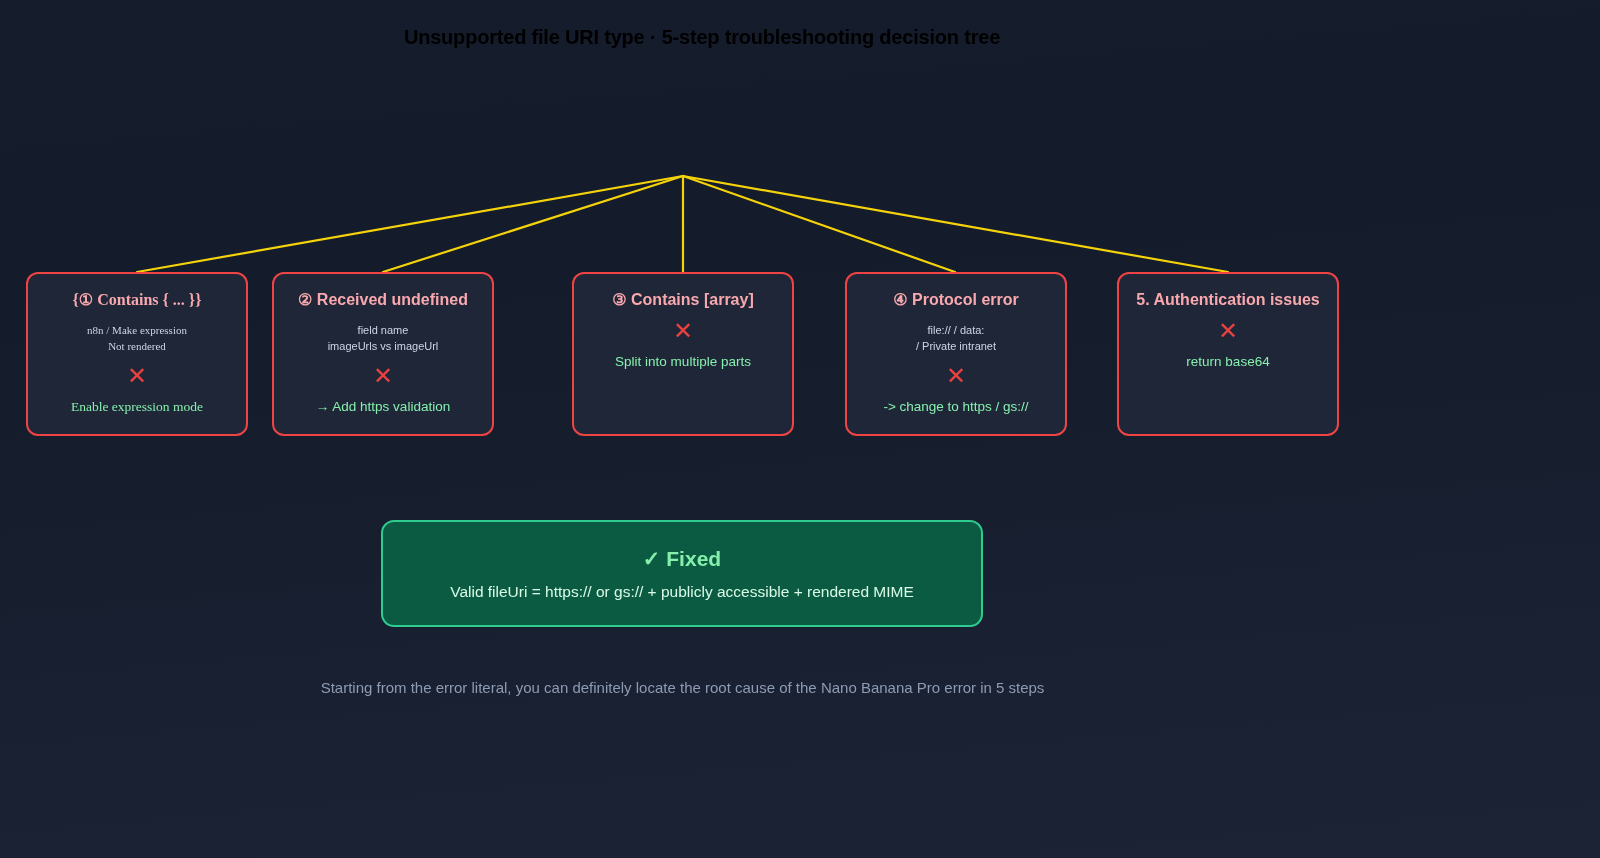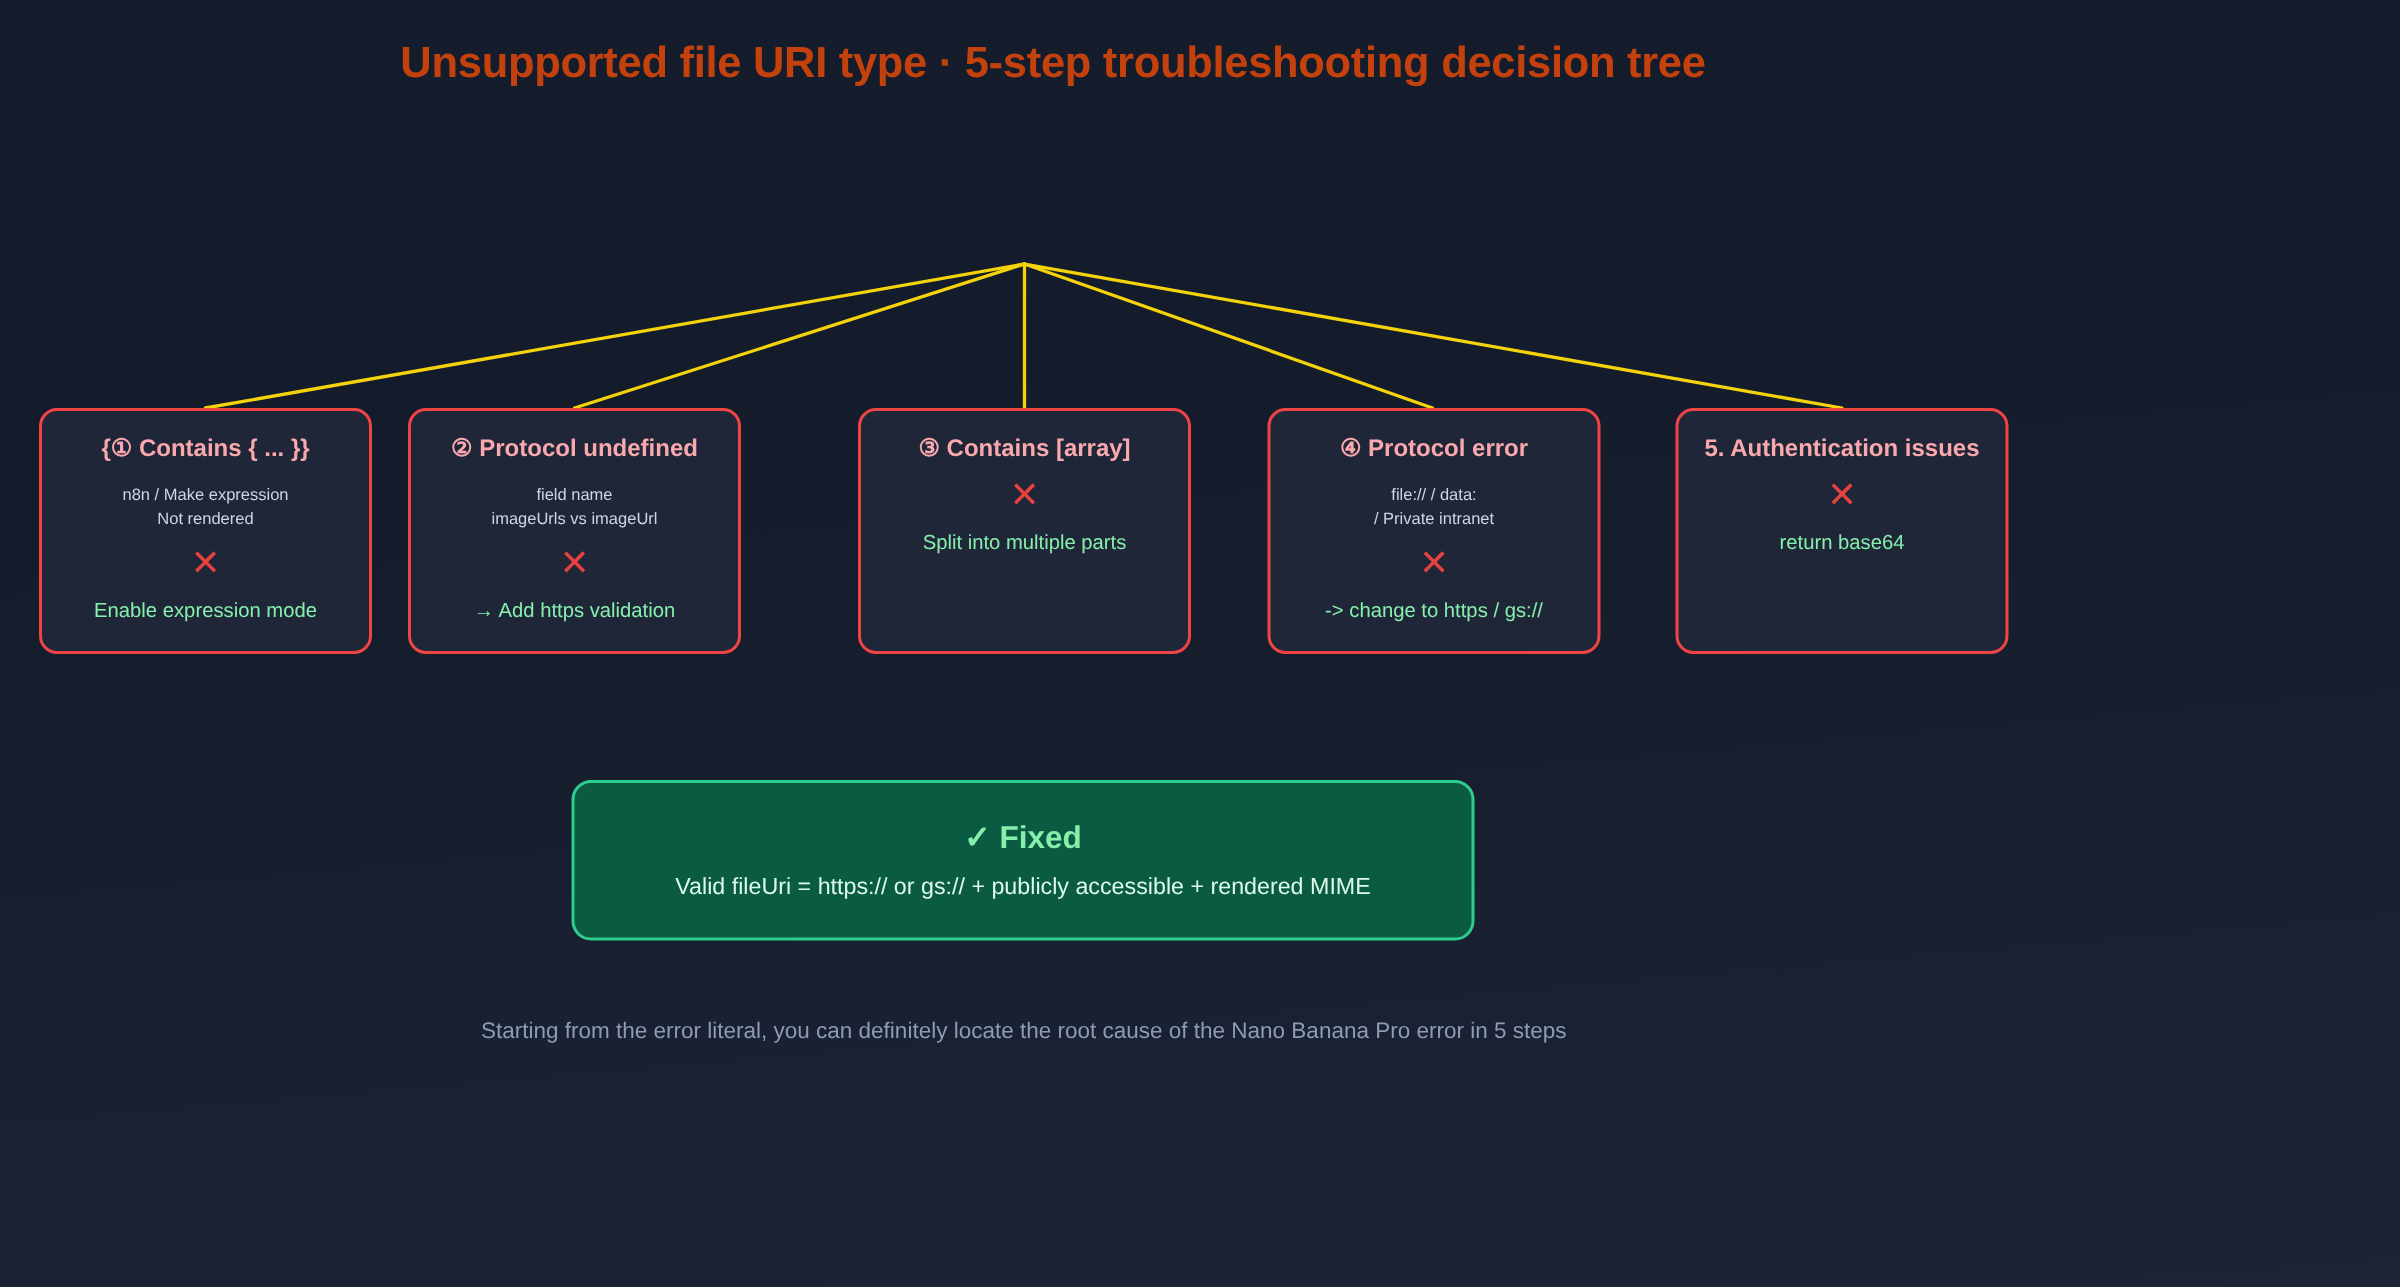--- a/index.html
+++ b/index.html
@@ -26,24 +26,24 @@
     height: 858px;
   }
 
   
   #page-title {
     position: absolute;
     left: 0;
     top: 26px;
     width: 1390px;
     text-align: center;
-    font-size: 29px;
+    font-size: 20px;
     font-weight: bold;
     letter-spacing: -0.2px;
-    color: #c2410c;
+    color: #000000;
     padding-left: 14px;
   }
 
   
   #connectors {
     position: absolute;
     left: 0; top: 0;
     width: 1600px; height: 858px;
     pointer-events: none;
   }
@@ -163,32 +163,32 @@
     <g stroke="#f5d30a" stroke-width="2.2" fill="none" stroke-linecap="round">
       <line x1="683" y1="176" x2="137" y2="272"></line>
       <line x1="683" y1="176" x2="383" y2="272"></line>
       <line x1="683" y1="176" x2="683" y2="272"></line>
       <line x1="683" y1="176" x2="955" y2="272"></line>
       <line x1="683" y1="176" x2="1228" y2="272"></line>
     </g>
   </svg>
 
 
-  <div class="card" id="card-1" style="left:26px; width:222px;">
+  <div class="card" id="card-1" style="left:26px; width:222px;font-family:Liberation Serif, serif;">
     <div class="card-title">{① Contains { ... }}</div>
     <div class="card-lines">
       <div>n8n / Make expression</div>
       <div>Not rendered</div>
     </div>
     <div class="card-x">✕</div>
     <div class="card-fix">Enable expression mode</div>
   </div>
 
   <div class="card" id="card-2" style="left:272px; width:222px;">
-    <div class="card-title">② Protocol undefined</div>
+    <div class="card-title">② Received undefined</div>
     <div class="card-lines">
       <div>field name</div>
       <div>imageUrls vs imageUrl</div>
     </div>
     <div class="card-x">✕</div>
     <div class="card-fix">→ Add https validation</div>
   </div>
 
   <div class="card" id="card-3" style="left:572px; width:222px;">
     <div class="card-title">③ Contains [array]</div>

